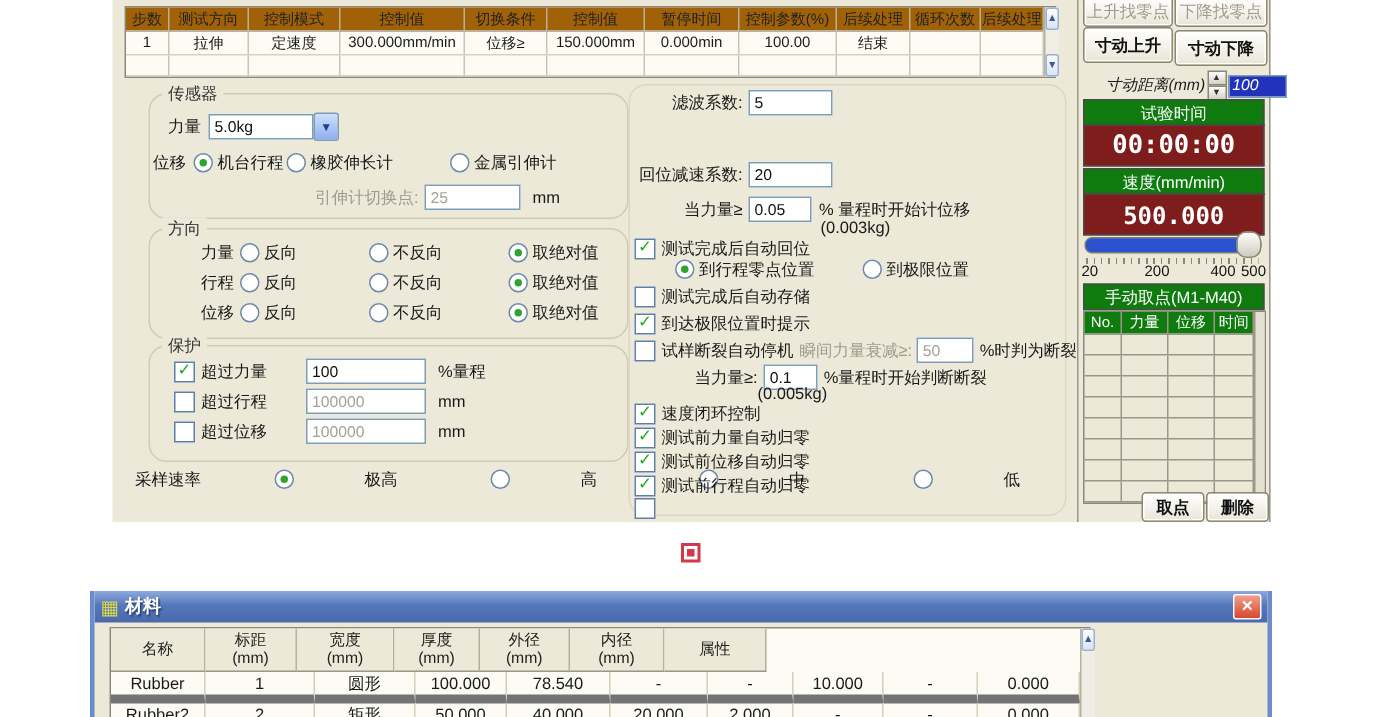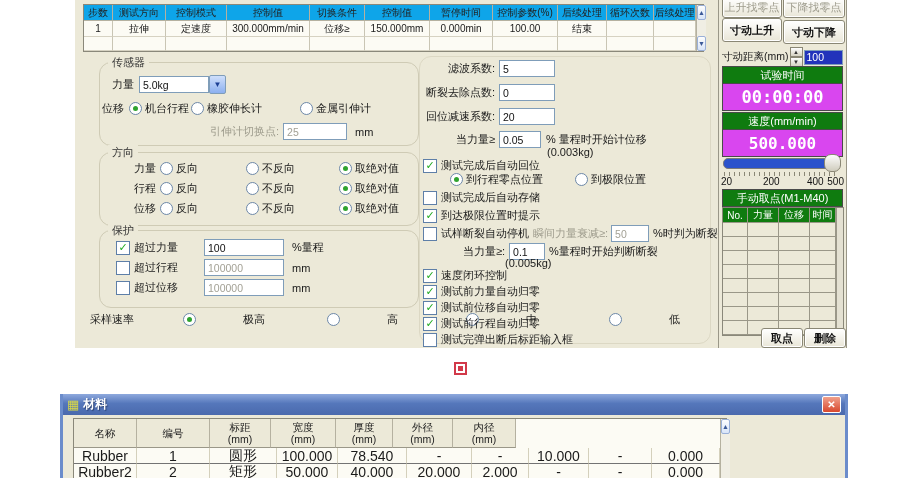--- a/index.html
+++ b/index.html
@@ -10,21 +10,21 @@
   
   .shot{position:absolute;left:75px;top:0;width:772px;height:348px;background:#ece9d8;}
 
   
   .steps{position:absolute;left:8px;top:4px;width:619px;height:46px;background:#fcfbf4;
          border:1px solid #8a887a;display:flex;}
   .steps .grid{flex:1;}
   .steps .r{display:flex;}
   .steps .c{border-right:1px solid #c9c5b4;border-bottom:1px solid #d6d2c2;height:15px;
             display:flex;align-items:center;justify-content:center;font-size:10px;overflow:hidden;white-space:nowrap;}
-  .steps .hd .c{background:#0ea5e9;border-right:1px solid #b5b1a0;border-bottom:1px solid #b5b1a0;font-size:10px;color:#222;}
+  .steps .hd .c{background:#a16207;border-right:1px solid #b5b1a0;border-bottom:1px solid #b5b1a0;font-size:10px;color:#222;}
   .c0{width:28px}.c1{width:52px}.c2{width:60px}.c3{width:82px}.c4{width:54px}.c5{width:64px}
   .c6{width:62px}.c7{width:64px}.c8{width:48px}.c9{width:46px}.c10{width:41px}
   .vscroll{width:14px;background:#f0eee4;border-left:1px solid #b5b1a0;display:flex;flex-direction:column;justify-content:space-between;}
   .sbtn{height:13px;background:linear-gradient(#fdfdfd,#d8e4f8);border:1px solid #9ab0d8;border-radius:2px;
         font-size:7px;color:#3b5998;display:flex;align-items:center;justify-content:center;}
 
   
   .gb{position:absolute;border:1px solid #cfcbb5;border-radius:12px;}
   .gb .legend{position:absolute;top:-8px;left:8px;background:#ece9d8;padding:0 4px;font-size:11px;color:#333;}
 
@@ -36,21 +36,21 @@
   .dis{color:#9e9c8d;}
   .cb{width:12px;height:12px;background:#fff;border:1px solid #5e7fa8;display:inline-flex;align-items:center;justify-content:center;
       font-size:11px;line-height:1;color:#1faa1f;flex:0 0 auto;margin-right:4px;}
   .rd{width:11px;height:11px;border-radius:50%;background:#fff;border:1px solid #6d88a8;display:inline-flex;align-items:center;justify-content:center;flex:0 0 auto;margin-right:3px;}
   .rd.on::after{content:"";width:5px;height:5px;border-radius:50%;background:#2fa32f;}
   .btn{background:linear-gradient(#ffffff,#e9e6d7);border:1px solid #8a8775;border-radius:3px;
        display:flex;align-items:center;justify-content:center;font-size:11px;color:#111;box-shadow:inset 0 0 0 1px #fff;}
   .btn.dis{color:#9e9c8d;}
   .greenbar{background:#0f7b0f;color:#fff;border:1px solid #4a4a4a;display:flex;align-items:center;justify-content:center;
             font-size:11px;}
-  .bluebox{background:#d946ef;color:#fff;border:1px solid #4a4a4a;display:flex;align-items:center;justify-content:center;
+  .bluebox{background:#7f1d1d;color:#fff;border:1px solid #4a4a4a;display:flex;align-items:center;justify-content:center;
            font-family:"DejaVu Sans Mono",monospace;font-weight:bold;text-align:center;}
   .ddbtn{width:15px;height:17px;background:linear-gradient(#cfdffb,#8cb0f0);border:1px solid #7f9db9;border-radius:2px;
          color:#1c3f94;font-size:8px;display:flex;align-items:center;justify-content:center;}
   .spin{display:inline-flex;flex-direction:column;margin:0 1px;}
   .spin span{width:11px;height:8px;background:linear-gradient(#fdfdfd,#d5d2c2);border:1px solid #8a8775;
              font-size:6px;color:#333;display:flex;align-items:center;justify-content:center;}
 
   
   .rp{position:absolute;left:643px;top:0;width:127px;height:348px;background:#ece9d8;
       border-left:1px solid #9a9788;border-right:1px solid #9a9788;}
@@ -80,22 +80,22 @@
   .matwin{position:absolute;left:60px;top:394px;width:788px;height:84px;background:#ece9d8;
           border-left:3px solid #6b8ccb;border-right:3px solid #6b8ccb;box-sizing:border-box;overflow:hidden;}
   .titlebar{height:21px;background:linear-gradient(#8ea9dd,#5577bb 45%,#4a69ad);display:flex;align-items:center;padding:0 4px;}
   .titleicon{color:#d8d848;font-size:13px;margin-right:4px;line-height:1;}
   .titletext{color:#fff;font-weight:bold;font-size:12px;flex:1;text-shadow:1px 1px 1px #2a3f6f;}
   .closebtn{width:17px;height:15px;background:linear-gradient(#f0a08c,#d8482e);border:1px solid #fff;border-radius:2px;
             color:#fff;font-size:10px;font-weight:bold;display:flex;align-items:center;justify-content:center;line-height:1;}
   .mattable{position:absolute;left:10px;top:24px;width:652px;border:1px solid #8a887a;background:#fcfbf4;display:flex;}
   .mattable .grid2{flex:1;}
   .mattable .r2{display:flex;}
-  .mattable .d{border-right:1px solid #d4d0bc;border-bottom:1px solid #737373;height:15px;
-               display:flex;align-items:center;justify-content:center;font-size:14px;white-space:nowrap;overflow:hidden;}
+  .mattable .d{border-right:1px solid #d4d0bc;border-bottom:6px solid #737373;height:15px;
+               display:flex;align-items:center;justify-content:center;font-size:11px;white-space:nowrap;overflow:hidden;}
   .mattable .hd2 .d{background:#ece9d8;border-right:1px solid #b5b1a0;border-bottom:1px solid #9a9788;height:28px;
                     flex-direction:column;justify-content:center;line-height:1.15;font-size:10.5px;color:#222;}
   .k0{width:62px}.k1{width:72px}.k2{width:66px}.k3{width:60px}.k4{width:68px}
   .k5{width:64px}.k6{width:56px}.k7{width:59px}.k8{width:62px}.k9{width:67px}
   .matscroll{width:14px;background:#f0eee4;border-left:1px solid #b5b1a0;}
   .matscroll .sbtn{margin:0;}
 </style>
 </head>
 <body>
 
@@ -244,24 +244,20 @@
       <span class="rd" style="margin-left:18px"></span>
         <span class="lbl">极低</span>
     </div>
 
     <div class="gb" style="left:344px;top:56px;width:290px;height:286px;border-color:#dcd8c4;"></div>
 
     <div class="row" style="position:absolute;left:348px;top:60px;width:280px;">
       <span class="lbl" style="width:72px;text-align:right">滤波系数:</span>
       <input class="tf" style="width: 48px; margin-left: 4px;" value="5">
     </div>
-    <div class="row" style="position:absolute;left:348px;top:84px;width:280px;">
-      <span class="lbl" style="width:72px;text-align:right">断裂去除点数:</span>
-      <input class="tf" style="width: 48px; margin-left: 4px;" value="0">
-    </div>
     <div class="row" style="position:absolute;left:348px;top:108px;width:280px;">
       <span class="lbl" style="width:72px;text-align:right">回位减速系数:</span>
       <input class="tf" style="width: 48px; margin-left: 4px;" value="20">
     </div>
     <div class="row" style="position:absolute;left:348px;top:131px;width:290px;">
       <span class="lbl" style="width:72px;text-align:right">当力量≥</span>
       <input class="tf" style="width: 34px; margin-left: 4px;" value="0.05">
       <span class="lbl" style="margin-left:5px">% 量程时开始计位移</span>
     </div>
     <div class="lbl" style="position:absolute;left:472px;top:146px;">(0.003kg)</div>
@@ -309,30 +305,29 @@
     <div class="row" style="position:absolute;left:348px;top:300px;">
       <span class="cb">✓</span>
       <span class="lbl">测试前位移自动归零</span>
     </div>
     <div class="row" style="position:absolute;left:348px;top:316px;">
       <span class="cb">✓</span>
       <span class="lbl">测试前行程自动归零</span>
     </div>
     <div class="row" style="position:absolute;left:348px;top:332px;">
       <span class="cb"></span>
-      <span class="lbl">测试完弹出断后标距输入框</span>
     </div>
 
     <div class="rp">
       <div class="btn dis" style="position:absolute;left:3px;top:-3px;width:58px;height:19px;">上升找零点</div>
       <div class="btn dis" style="position:absolute;left:64px;top:-3px;width:60px;height:19px;">下降找零点</div>
       <div class="btn" style="position:absolute;left:3px;top:18px;width:58px;height:22px;font-weight:bold;">寸动上升</div>
       <div class="btn" style="position:absolute;left:64px;top:20px;width:60px;height:22px;font-weight:bold;">寸动下降</div>
 
-      <div class="row" style="position:absolute;left:3px;top:47px;width:121px;">
+      <div class="row" style="position:absolute;left:18px;top:47px;width:121px;font-style:italic;">
         <span class="lbl" style="font-size:10.5px">寸动距离(mm)</span>
         <span class="spin">
             <span>▲</span>
             <span>▼</span>
           </span>
         <span style="background:#2233bb;color:#fff;border:1px solid #7f9db9;width:36px;height:13px;font-size:10.5px;display:inline-flex;align-items:center;padding-left:2px;">100</span>
       </div>
 
       <div class="greenbar" style="top:66px;">试验时间</div>
       <div class="bluebox" style="top:83px;height:26px;font-size:17px;">00:00:00</div>
@@ -430,43 +425,43 @@
       <span class="closebtn">✕</span>
     </div>
 
     <div class="mattable">
       <div class="grid2">
         <div class="r2 hd2">
           <div class="d k0">
               <span>名称</span>
               <span></span>
             </div>
-          <div class="d k1">
-              <span>编号</span>
-              <span></span>
-            </div>
           <div class="d k3">
               <span>标距</span>
               <span>(mm)</span>
             </div>
           <div class="d k5">
               <span>宽度</span>
               <span>(mm)</span>
             </div>
           <div class="d k6">
               <span>厚度</span>
               <span>(mm)</span>
             </div>
           <div class="d k7">
               <span>外径</span>
               <span>(mm)</span>
             </div>
           <div class="d k8">
               <span>内径</span>
               <span>(mm)</span>
+            </div>
+          <div class="d k9">
+              <span>属性</span>
+              <span></span>
             </div>
         </div>
         <div class="r2">
           <div class="d k0">Rubber</div>
           <div class="d k1">1</div>
           <div class="d k2">圆形</div>
           <div class="d k3">100.000</div>
           <div class="d k4">78.540</div>
           <div class="d k5">-</div>
           <div class="d k6">-</div>

